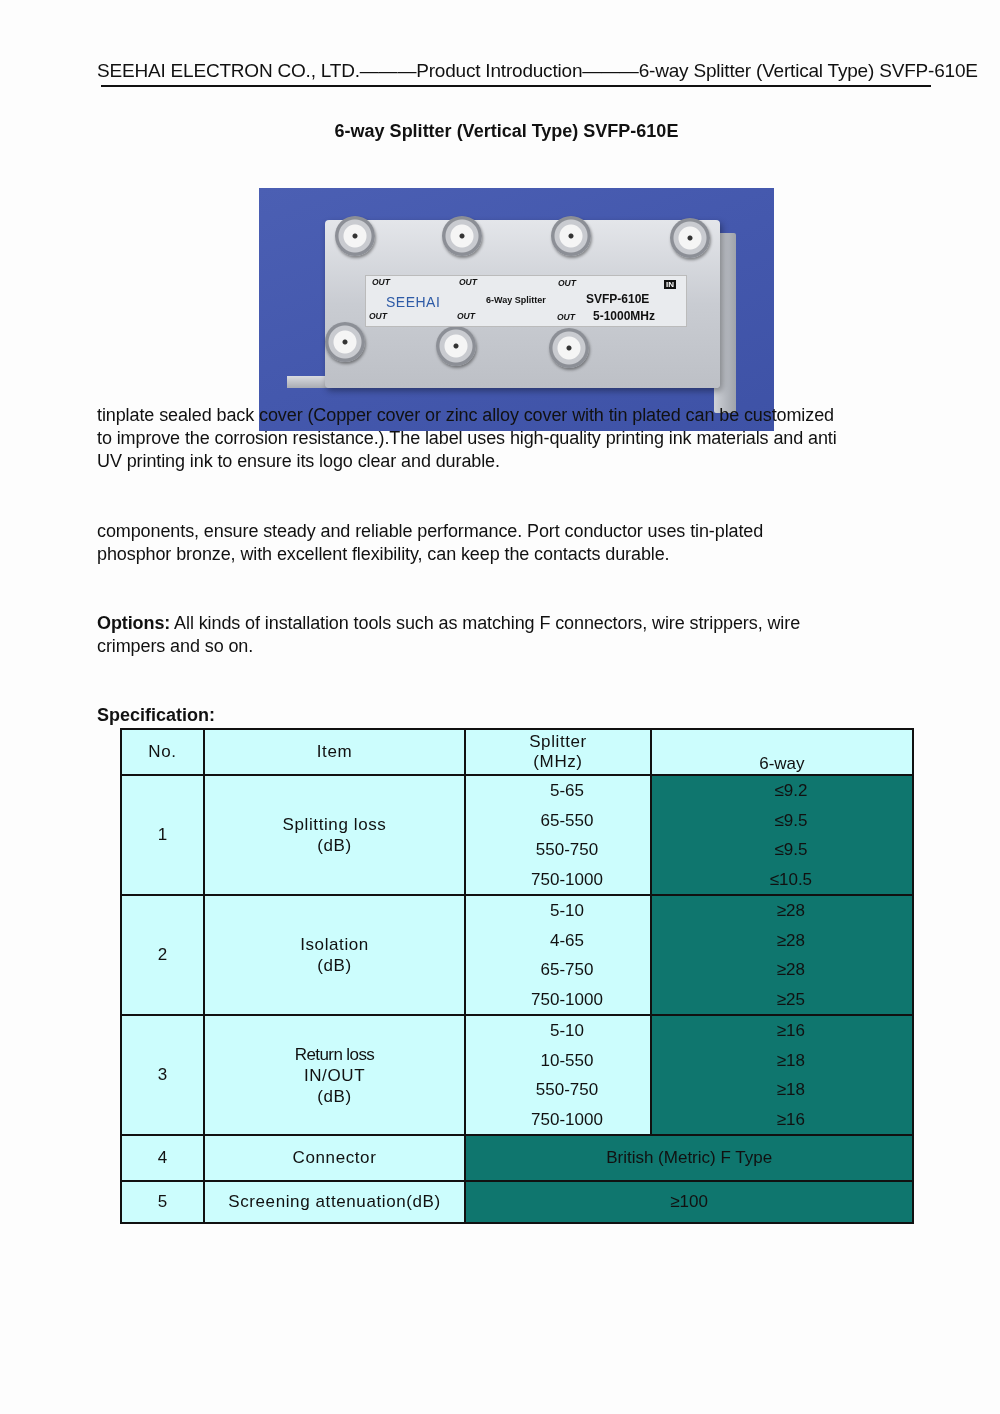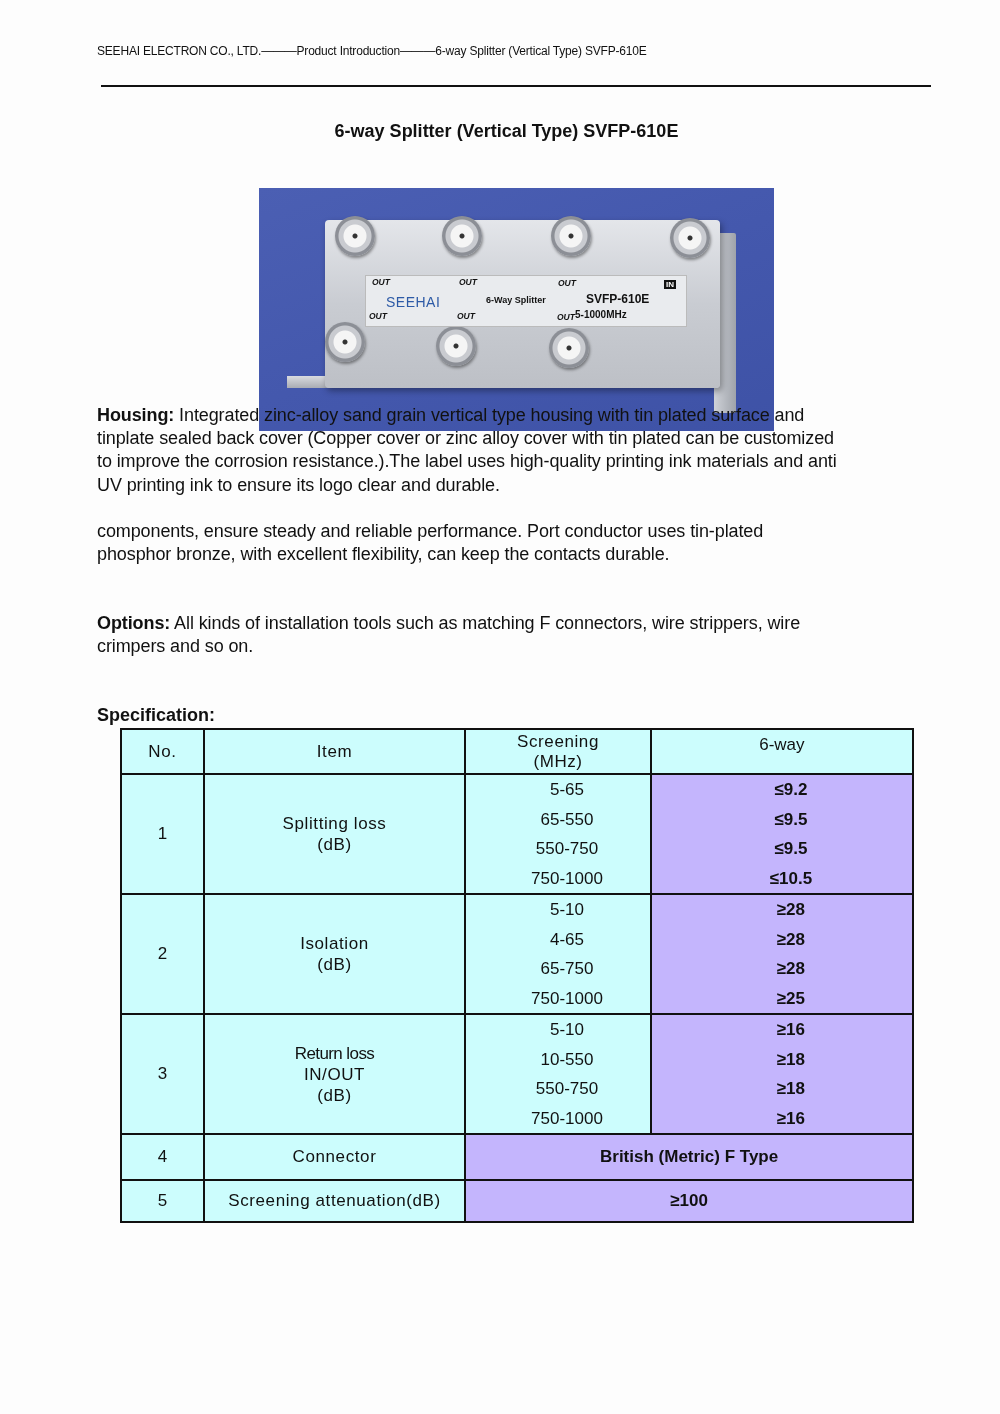--- a/index.html
+++ b/index.html
@@ -1,22 +1,22 @@
 <!DOCTYPE html>
 <html><head>
 <meta charset="utf-8">
 <style>
   html, body { margin: 0; padding: 0; }
   body {
     width: 1000px; height: 1414px; background: #fdfdfd;
     font-family: "Liberation Sans", sans-serif; color: #111; position: relative; overflow: hidden;
   }
   .header {
-    position: absolute; left: 97px; top: 44px; width: 840px;
-    font-size: 12px; white-space: nowrap; letter-spacing: -0.2px;
+    position: absolute; left: 97px; top: 60px; width: 840px;
+    font-size: 19px; white-space: nowrap; letter-spacing: -0.2px;
   }
   .header-rule {
     position: absolute; left: 101px; top: 85px; width: 830px; height: 2px; background: #111;
   }
   .title {
     position: absolute; left: 0; width: 1000px; top: 121px; text-align: center;
     font-weight: bold; font-size: 18px; padding-left: 13px; box-sizing: border-box;
   }
   .photo {
     position: absolute; left: 259px; top: 152px; width: 515px; height: 243px;
@@ -62,21 +62,21 @@
   .spec-label { position: absolute; left: 97px; top: 705px; font-weight: bold; font-size: 18px; }
 
   table.spec {
     position: absolute; left: 120px; top: 728px; width: 794px;
     border-collapse: collapse; font-size: 17px; border-radius: 10px;
   }
   table.spec td {
     border: 2px solid #111; text-align: center; vertical-align: middle; padding: 0;
   }
   .cyan { background: #ccfdfd; }
-  .white { background: #c4b5fd; font-weight: bold; }
+  .white { background: #0f766e; }
   .cell-stack div { height: 29.5px; line-height: 29.5px; padding-left: 18px; }
   .sp { letter-spacing: 0.6px; }
 </style>
 </head>
 <body>
 
 <div class="header">SEEHAI ELECTRON CO., LTD.———Product Introduction———6-way Splitter (Vertical Type) SVFP-610E</div>
 <div class="header-rule"></div>
 
 <div class="title">6-way Splitter (Vertical Type) SVFP-610E</div>
@@ -93,29 +93,28 @@
   <div class="port" style="left:177px;top:138px"></div>
   <div class="port" style="left:290px;top:140px"></div>
   <div class="label-plate">
     <span class="lp-out" style="left:6px;top:1px">OUT</span>
     <span class="lp-out" style="left:93px;top:1px">OUT</span>
     <span class="lp-out" style="left:192px;top:2px">OUT</span>
     <span class="lp-in" style="left:298px;top:4px">IN</span>
     <span class="lp-brand" style="left:20px;top:18px">SEEHAI</span>
     <span style="left:120px;top:19px">6-Way Splitter</span>
     <span class="lp-model" style="left:220px;top:16px">SVFP-610E</span>
-    <span style="left:209px;top:33px;font-size:10px">5-1000MHz</span>
+    <span style="left:227px;top:33px;font-size:12px">5-1000MHz</span>
     <span class="lp-out" style="left:3px;top:35px">OUT</span>
     <span class="lp-out" style="left:91px;top:35px">OUT</span>
     <span class="lp-out" style="left:191px;top:36px">OUT</span>
   </div>
 </div>
 
 <div class="para" style="top:404px">
-  <div><b>Housing:</b><span> Integrated zinc-alloy sand grain vertical type housing with tin plated surface and</span></div>
   <div>tinplate sealed back cover (Copper cover or zinc alloy cover with tin plated can be customized</div>
   <div>to improve the corrosion resistance.).The label uses high-quality printing ink materials and anti</div>
   <div>UV printing ink to ensure its logo clear and durable.</div>
 </div>
 
 <div class="para" style="top:520px">
   <div>components, ensure steady and reliable performance. Port conductor uses tin-plated</div>
   <div>phosphor bronze, with excellent flexibility, can keep the contacts durable.</div>
 </div>
 
@@ -131,24 +130,24 @@
     <col style="width:83px">
       <col style="width:262px">
       <col style="width:186px">
       <col style="width:263px">
   </colgroup>
   <tbody>
       <tr style="height:45px">
     <td class="cyan sp">No.</td>
     <td class="cyan sp">Item</td>
     <td class="cyan sp" style="line-height:20px">
-      <div>Screening</div>
+      <div>Splitter</div>
       <div>(MHz)</div>
     </td>
-    <td class="cyan" style="vertical-align:top;padding-top:5px">6-way</td>
+    <td class="cyan" style="vertical-align:top;padding-top:24px">6-way</td>
   </tr>
 
   <tr>
     <td class="cyan">1</td>
     <td class="cyan sp" style="line-height:21px">
       <div>Splitting loss</div>
       <div>(dB)</div>
     </td>
     <td class="cyan cell-stack">
       <div>5-65</div>

